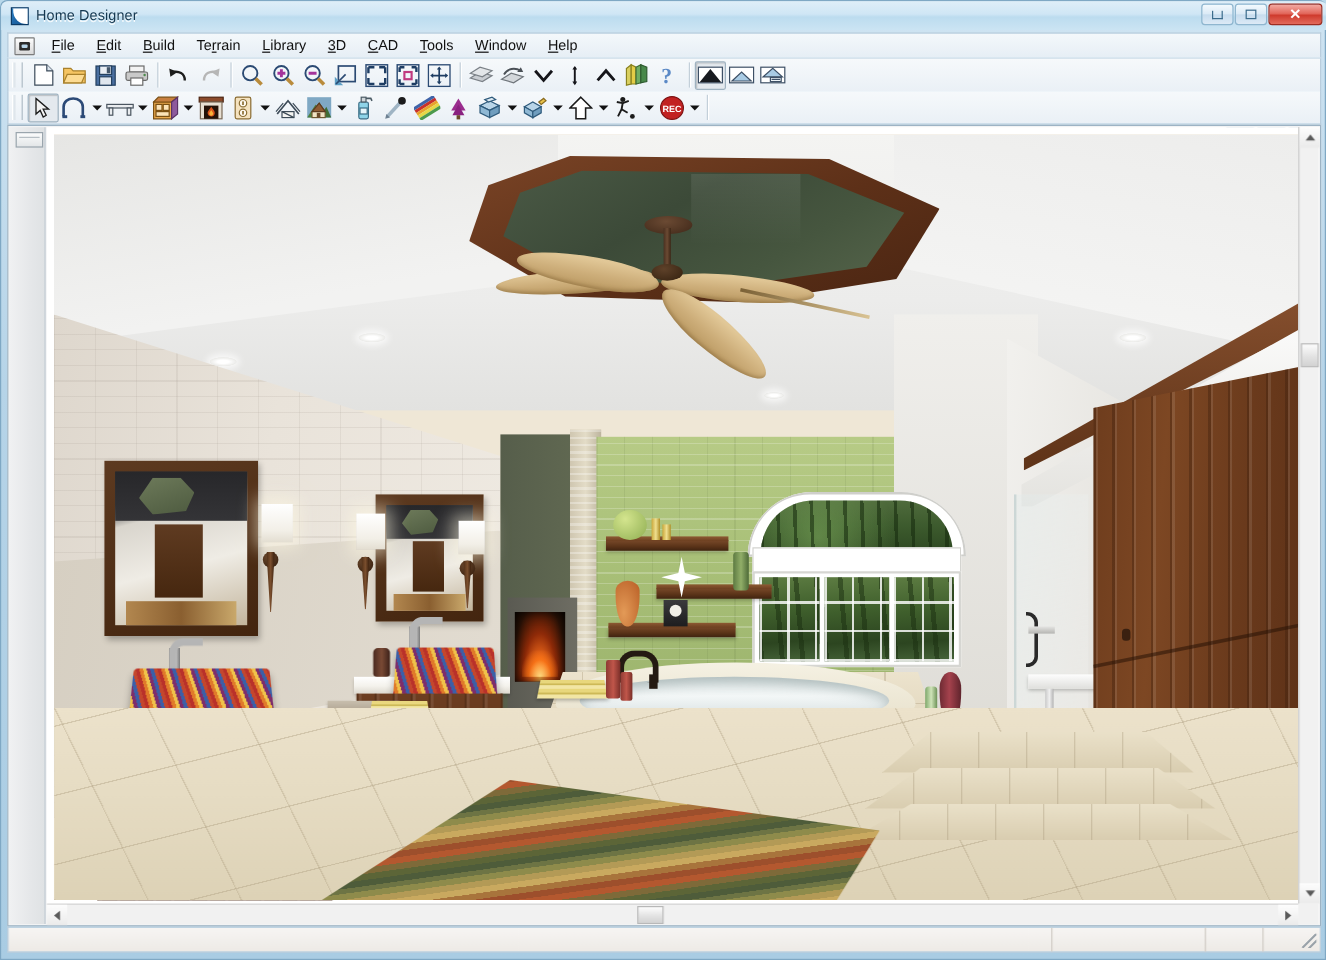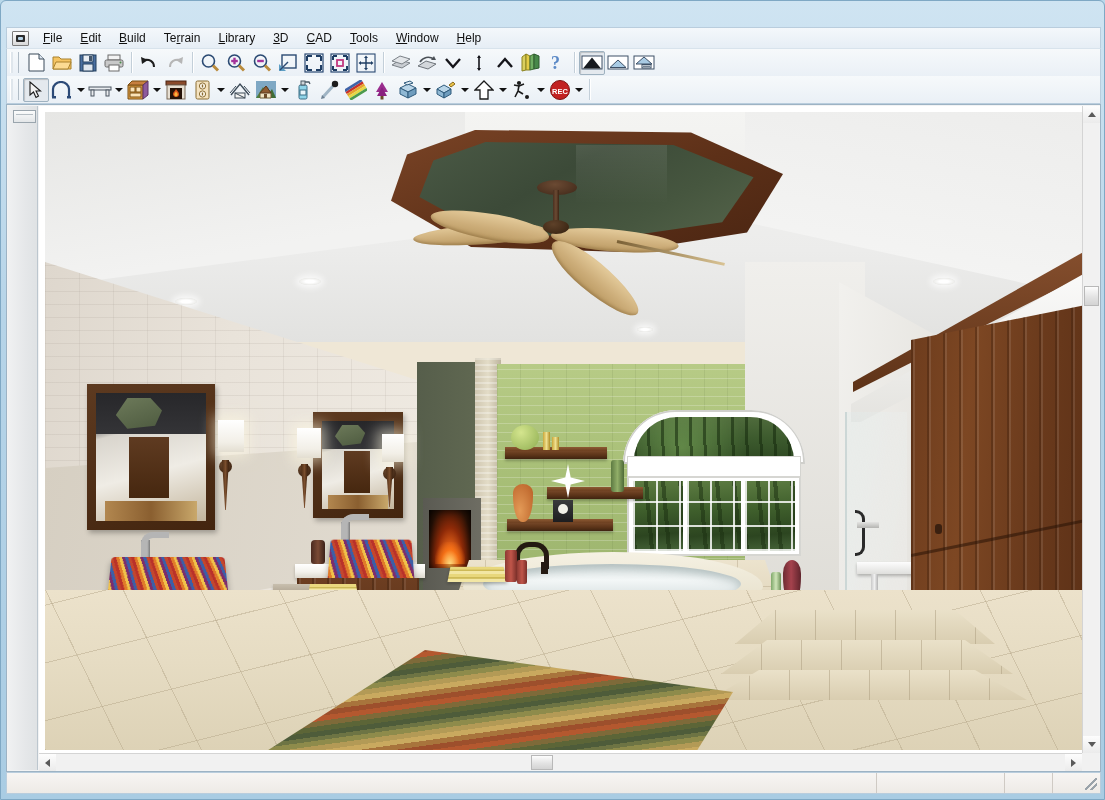--- a/index.html
+++ b/index.html
@@ -587,20 +587,36 @@
     background:
       linear-gradient(135deg,rgba(0,0,0,0) 45%,#9aa3aa 45%,#9aa3aa 55%,rgba(0,0,0,0) 55%),
       linear-gradient(135deg,rgba(0,0,0,0) 70%,#9aa3aa 70%,#9aa3aa 80%,rgba(0,0,0,0) 80%);
   }
 </style>
 </head>
 <body>
 
 <div class="app-window">
 
+  <div class="titlebar">
+    <div class="title-icon">
+      <div class="sq"></div>
+        <div class="curve"></div>
+    </div>
+    <span class="title-text">Home Designer</span>
+    <div class="win-btns">
+      <div class="win-btn">
+          <span class="minglyph"></span>
+        </div>
+      <div class="win-btn">
+          <span class="maxglyph"></span>
+        </div>
+      <div class="win-btn close">✕</div>
+    </div>
+  </div>
 
   <div class="menubar">
     <div class="menu-doc-icon"></div>
     <div class="menu-item"><u>F</u>ile</div>
     <div class="menu-item"><u>E</u>dit</div>
     <div class="menu-item"><u>B</u>uild</div>
     <div class="menu-item">Te<u>r</u>rain</div>
     <div class="menu-item"><u>L</u>ibrary</div>
     <div class="menu-item"><u>3</u>D</div>
     <div class="menu-item"><u>C</u>AD</div>

